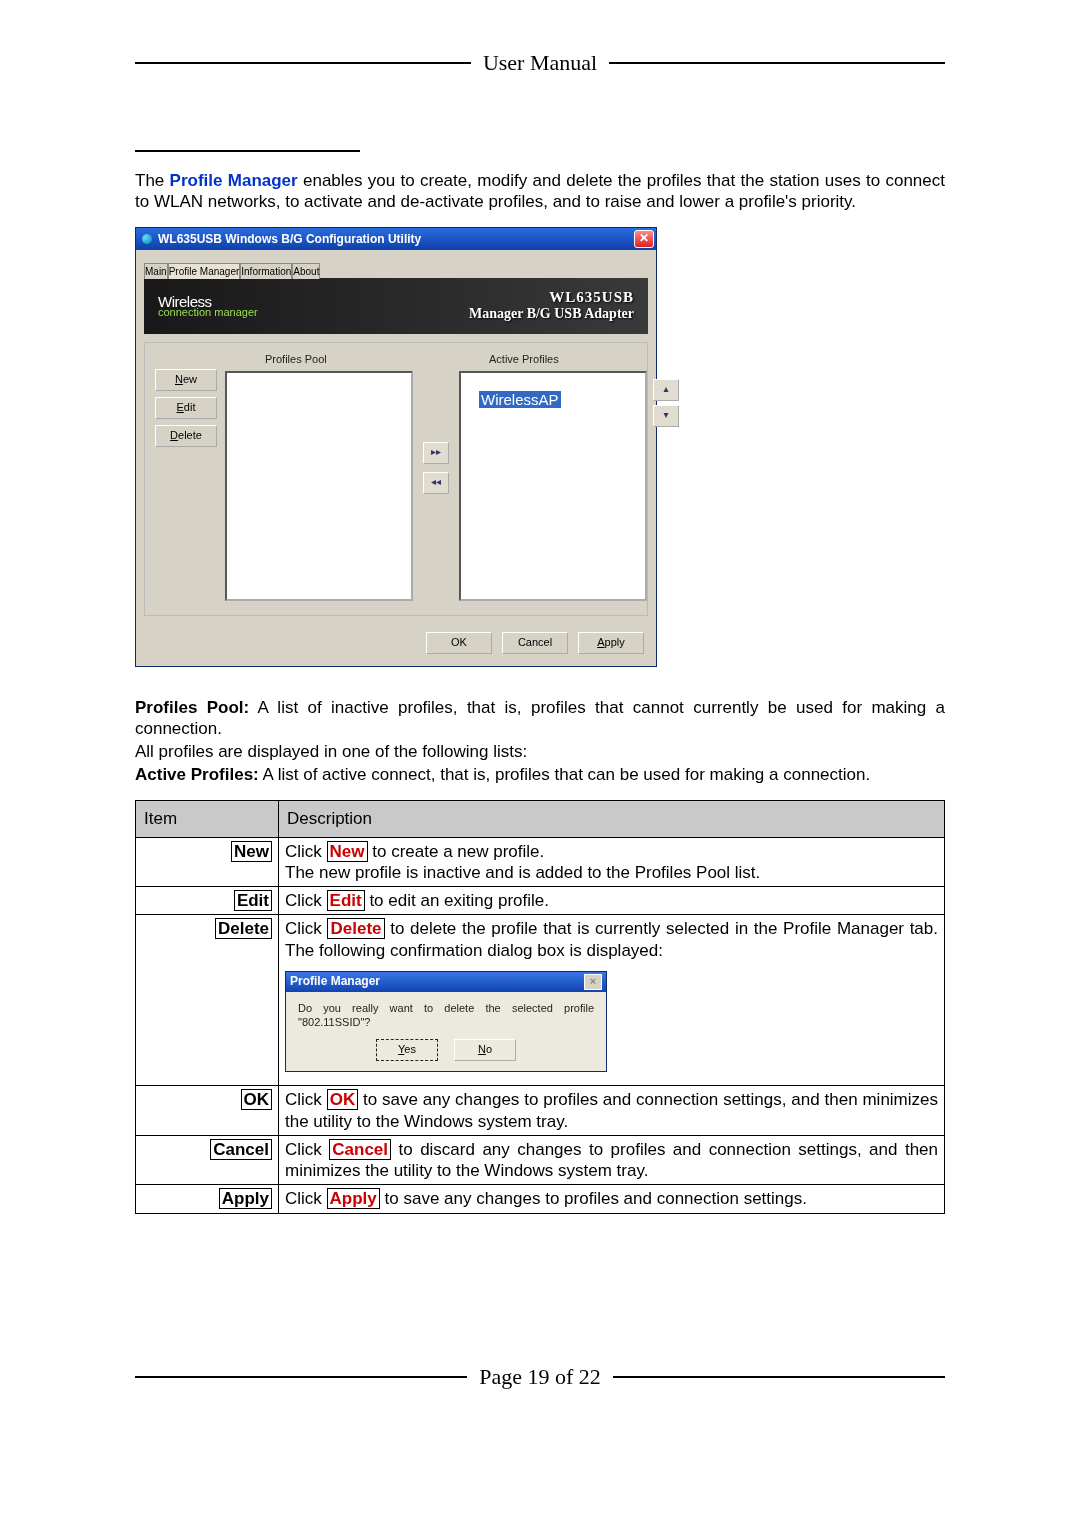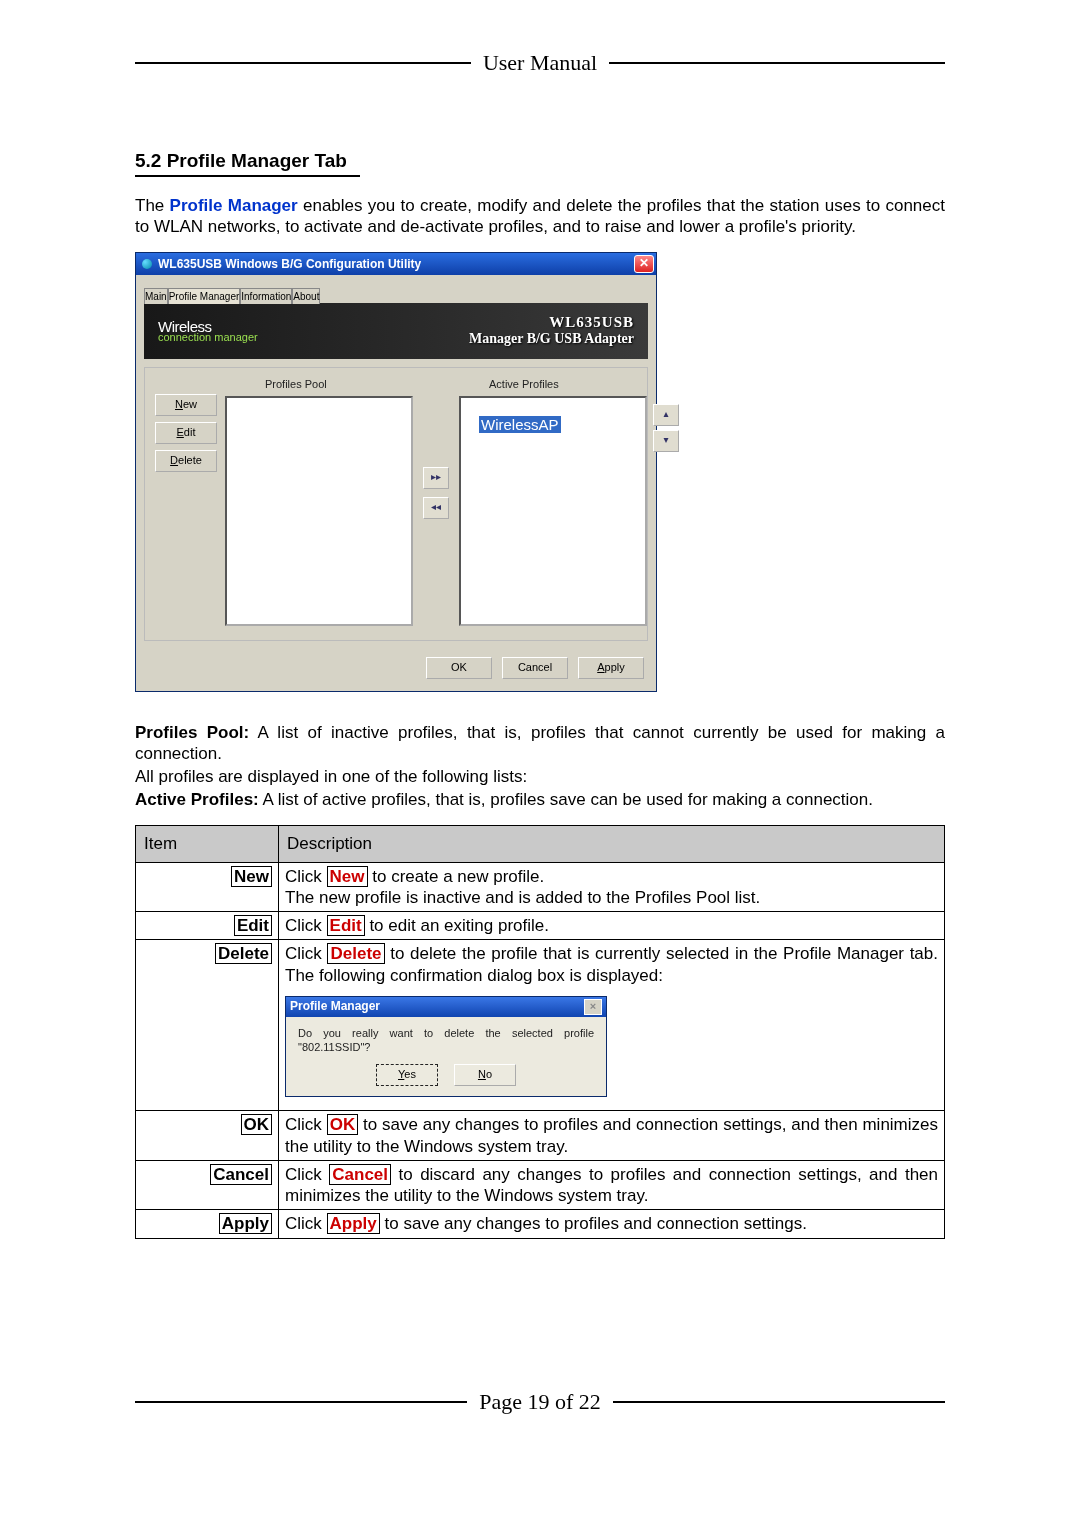--- a/index.html
+++ b/index.html
@@ -266,21 +266,20 @@
 </head>
 <body>
 
 <div class="page">
   <div class="header-line-wrap">
     <div class="header-rule"></div>
     <div class="header-label">User Manual</div>
     <div class="header-rule"></div>
   </div>
 
-  <div class="section-title">5.2 Profile Manager Tab</div>
   <div class="section-underline"></div>
 
   <div class="para">
     <span>The </span><span class="blue-b">Profile Manager</span><span> enables you to create, modify and delete the profiles that the station uses to connect to WLAN networks, to activate and de-activate profiles, and to raise and lower a profile's priority.</span>
   </div>
 
   <div class="win-dialog">
     <div class="title-bar">
       <div class="title-ico"></div>
       <div class="title-text">WL635USB Windows B/G Configuration Utility</div>
@@ -338,21 +337,21 @@
       <div class="pbtn">Cancel</div>
       <div class="pbtn"><span class="ul">A</span><span>pply</span></div>
     </div>
   </div>
 
   <div class="para" style="margin-bottom:2px;">
     <span class="bold">Profiles Pool:</span><span> A list of inactive profiles, that is, profiles that cannot currently be used for making a connection.</span>
   </div>
   <div class="para" style="margin-bottom:2px;">All profiles are displayed in one of the following lists:</div>
   <div class="para">
-    <span class="bold">Active Profiles:</span><span> A list of active profiles, that is, profiles save can be used for making a connection.</span>
+    <span class="bold">Active Profiles:</span><span> A list of active connect, that is, profiles that can be used for making a connection.</span>
   </div>
 
   <table class="desc">
     <tbody>
         <tr>
       <th>Item</th>
       <th>Description</th>
     </tr>
     <tr>
       <td class="item"><span class="boxed">New</span></td>

